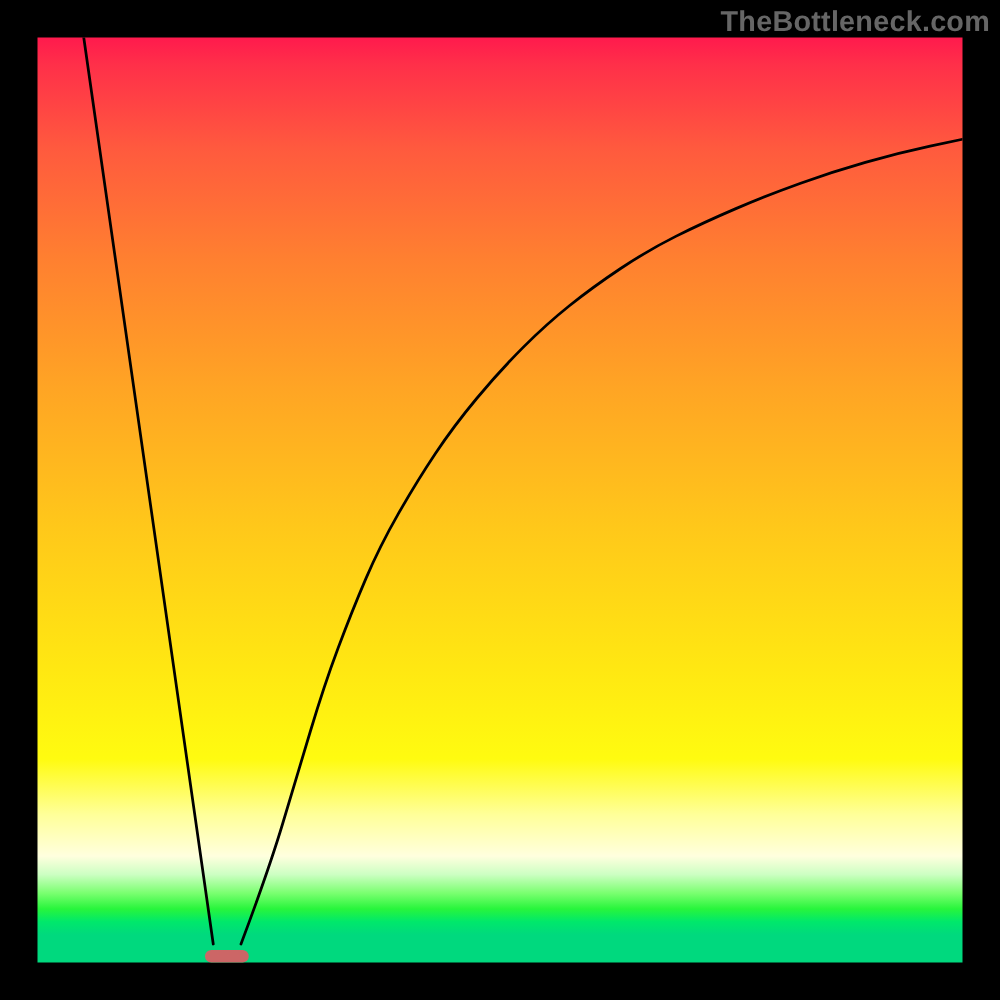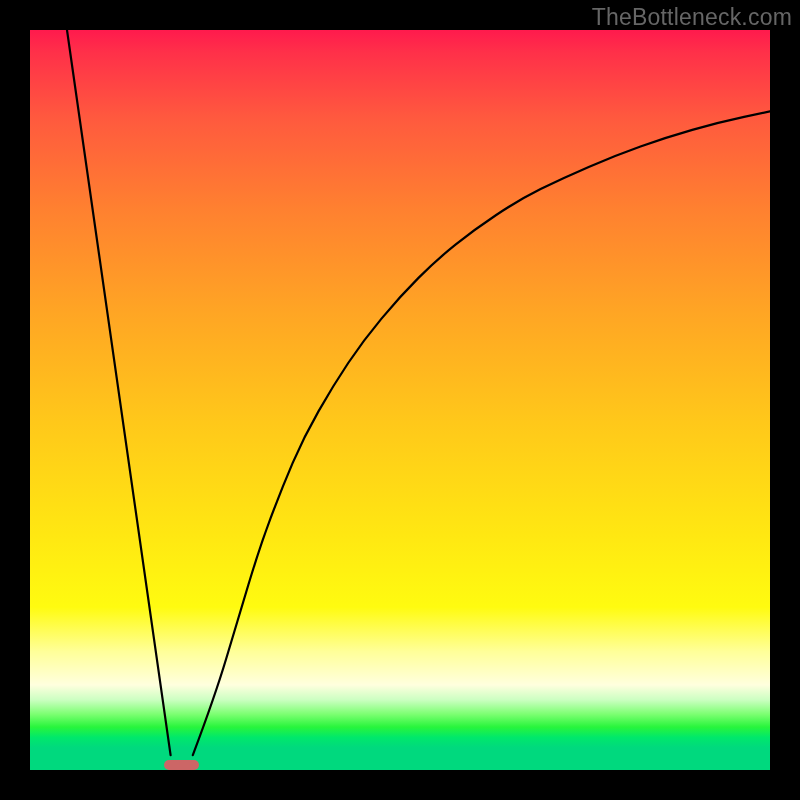--- a/index.html
+++ b/index.html
@@ -55,21 +55,21 @@
     position: absolute;
     background: #cc6666;
     border-radius: 5px;
   }
   .watermark {
     position: absolute;
     top: 4px;
     right: 8px;
     color: #666666;
     font-size: 23px;
-    font-weight: 400;
+    font-weight: 700;
     letter-spacing: 0.2px;
     user-select: none;
   }
 </style>
 </head>
 <body>
 
 <div class="frame">
   <div class="watermark">TheBottleneck.com</div>
 

